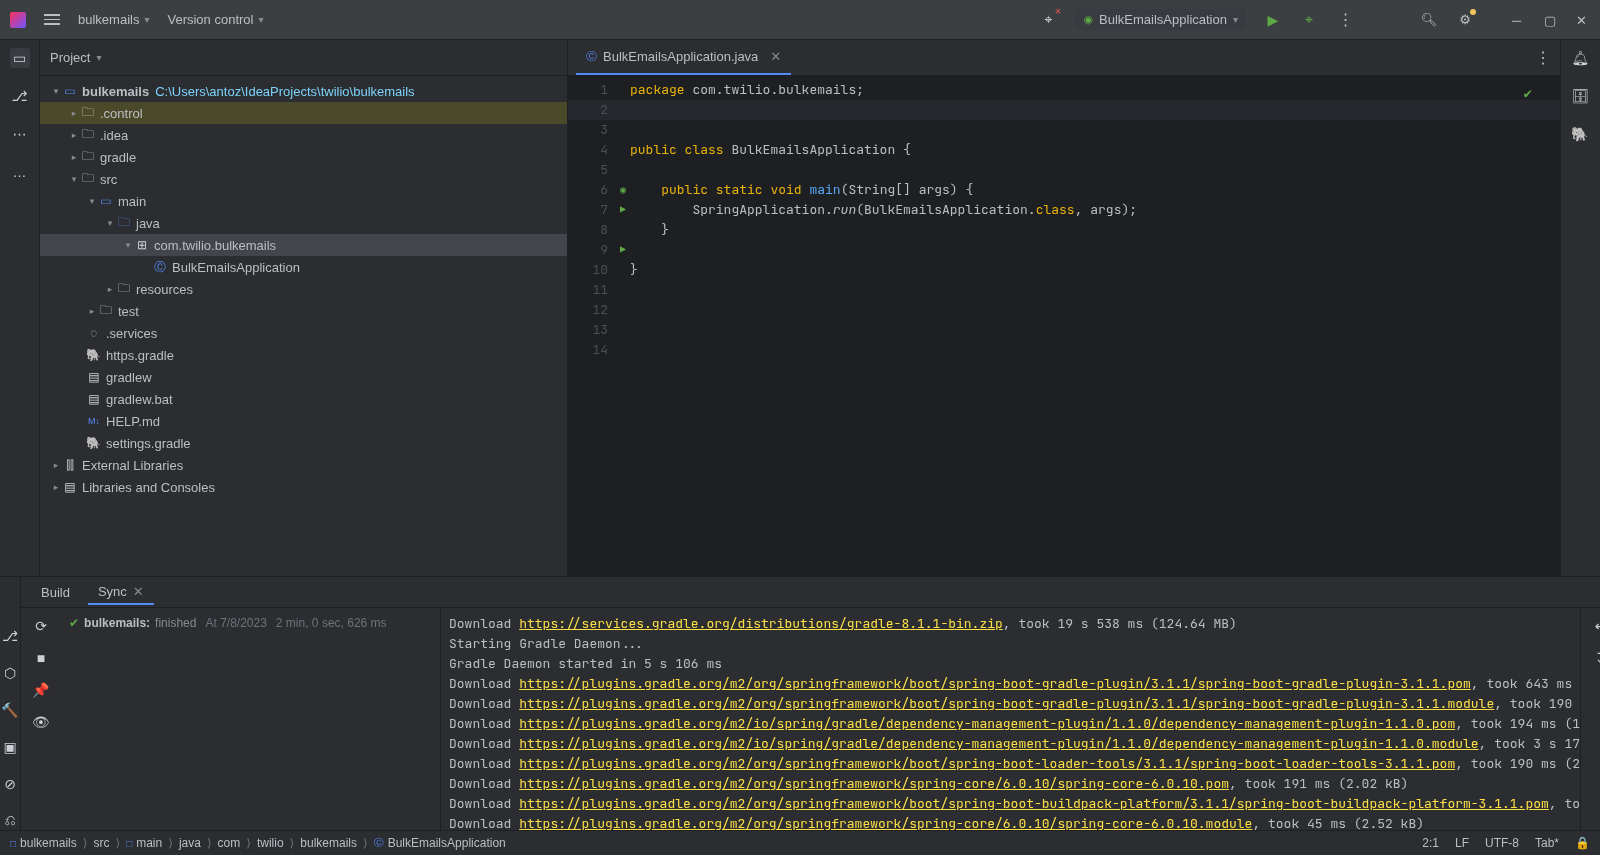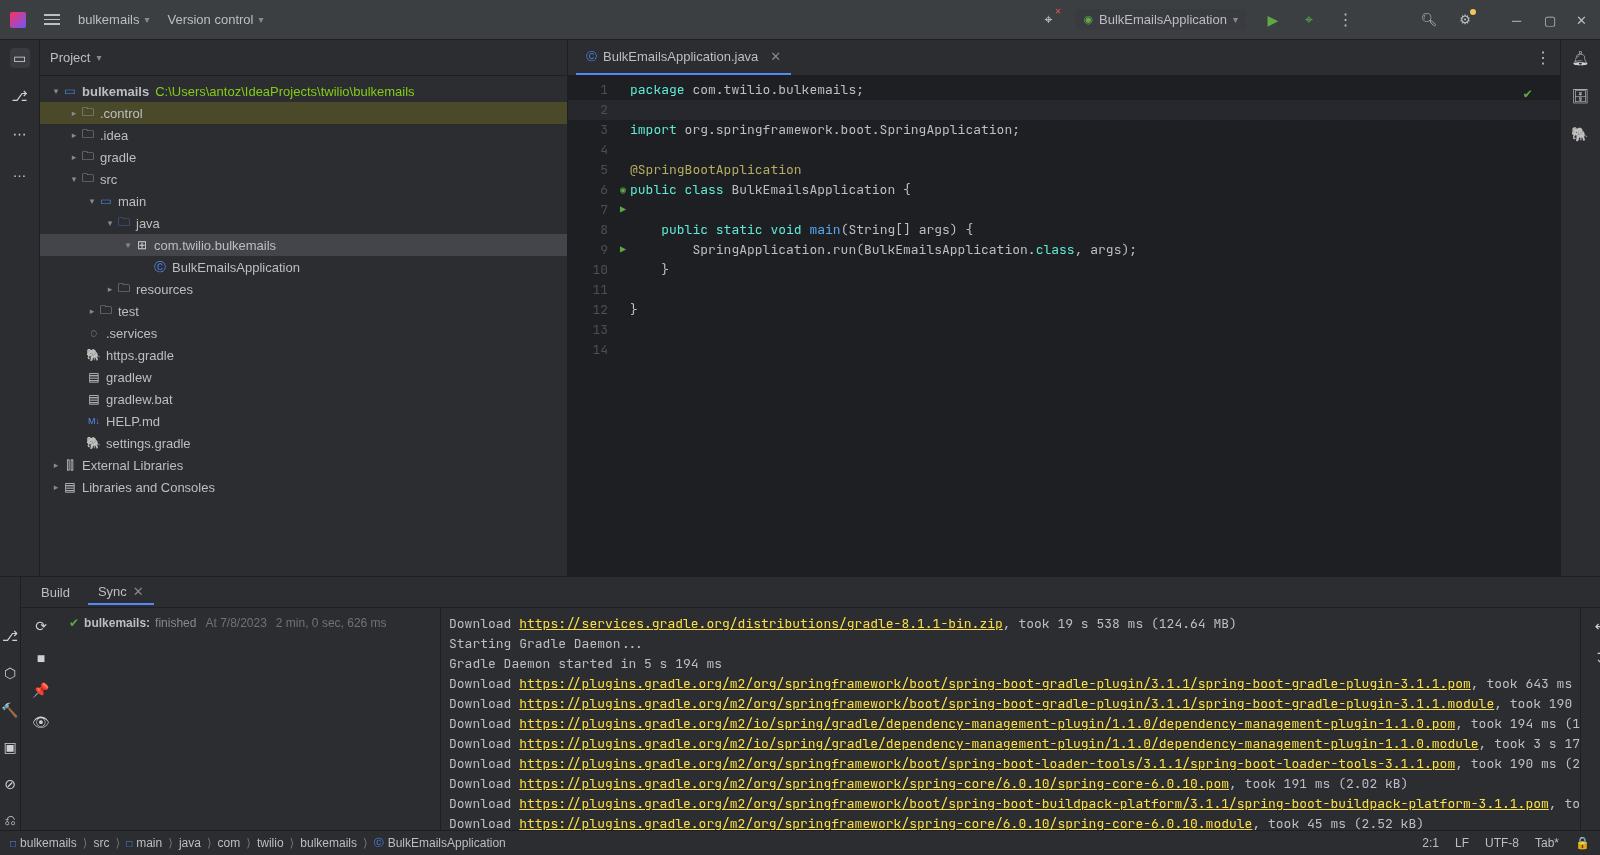--- a/index.html
+++ b/index.html
@@ -34,38 +34,38 @@
 .pp-header .title { font-weight:500; }
 .tree { flex:1; overflow:auto; padding:4px 0; }
 .tree-row { display:flex; align-items:center; height:22px; cursor:pointer; white-space:nowrap; }
 .tree-row.sel-pkg { background:#43454a; }
 .tree-row.highlighted { background:#4a4a2a; }
 .tw { display:inline-block; width:12px; text-align:center; font-size:9px; color:#868a91; }
 .ti { width:16px; text-align:center; margin-right:4px; font-size:12px; }
 .folder-ico { color:#ced0d6; }
 .mod-ico { color:#548af7; }
 .file-ico { color:#ced0d6; }
-.path-sub { color:#84cc16; margin-left:6px; }
+.path-sub { color:#7dd3fc; margin-left:6px; }
 
 .editor-area { flex:1; display:flex; flex-direction:column; }
 .editor-tabs { height:36px; display:flex; align-items:center; border-bottom:1px solid #1e1f22; padding-left:8px; position:relative; }
 .etab { display:flex; align-items:center; gap:6px; padding:0 10px; height:100%; border-bottom:2px solid #548af7; }
 .etab .ci { color:#548af7; font-size:11px; }
 .etab .close { color:#868a91; margin-left:6px; cursor:pointer; }
 .editor-tabs .more { position:absolute; right:10px; cursor:pointer; }
 .code-body { flex:1; display:flex; background:#1e1f22; font-family:"JetBrains Mono","Consolas",monospace; font-size:13px; position:relative; overflow:hidden; }
 .gutter { width:62px; text-align:right; color:#4b4e53; padding-top:4px; position:relative; }
 .gutter div { height:20px; line-height:20px; padding-right:22px; position:relative; }
 .gut-play { position:absolute; right:4px; color:#5ea846; font-size:10px; }
 .code-lines { flex:1; padding-top:4px; }
 .code-lines div { height:20px; line-height:20px; white-space:pre; }
-.kw { color:#5eead4; }
+.kw { color:#eab308; }
 .ann { color:#b3ae60; }
 .fn { color:#56a8f5; }
-.it { }
+.it { font-style:italic; }
 .hl-line { background:#26282e; position:absolute; left:0; right:0; height:20px; top:24px; }
 .check-mark { position:absolute; top:8px; right:28px; color:#5ea846; font-size:14px; }
 
 .right-strip { width:40px; background:#2b2d30; border-left:1px solid #1e1f22; display:flex; flex-direction:column; align-items:center; padding-top:8px; gap:18px; }
 
 .bottom-panel { height:254px; border-top:1px solid #1e1f22; display:flex; }
 .bp-left { width:40px; background:#2b2d30; border-right:1px solid #1e1f22; display:flex; flex-direction:column; align-items:center; padding-top:50px; gap:18px; }
 .bp-main { flex:1; display:flex; flex-direction:column; }
 .bp-tabs { height:31px; display:flex; align-items:center; border-bottom:1px solid #1e1f22; padding-left:10px; gap:8px; }
 .bp-tab { padding:4px 10px; cursor:pointer; display:flex; align-items:center; gap:6px; }
@@ -260,23 +260,21 @@
           <div>9<span class="gut-play">▶</span></div>
           <div>10</div>
           <div>11</div>
           <div>12</div>
           <div>13</div>
           <div>14</div>
         </div>
       <div class="code-lines" id="code-lines">
           <div><span class="kw">package</span> com.twilio.bulkemails;</div>
           <div></div>
-          <div><span class="kw">import</span> org.springframework.boot.SpringApplication;</div>
-          <div></div>
-          <div><span class="ann">@SpringBootApplication</span></div>
+          <div></div>
           <div><span class="kw">public class</span> BulkEmailsApplication {</div>
           <div></div>
           <div>    <span class="kw">public static void</span> <span class="fn">main</span>(String[] args) {</div>
           <div>        SpringApplication.<span class="it">run</span>(BulkEmailsApplication.<span class="kw">class</span>, args);</div>
           <div>    }</div>
           <div></div>
           <div>}</div>
           <div></div>
         </div>
       <div class="check-mark">✔</div>
@@ -321,21 +319,21 @@
           <span class="chk">✔</span>
           <span class="name"><b>bulkemails:</b></span>
           <span class="st">finished</span>
           <span class="ts">At 7/8/2023</span>
           <span class="ts">2 min, 0 sec, 626 ms</span>
         </div>
       </div>
       <div class="bp-console" id="console">
           <div class="line">Download <a>https://services.gradle.org/distributions/gradle-8.1.1-bin.zip</a>, took 19 s 538 ms (124.64 MB)</div>
           <div class="line">Starting Gradle Daemon...</div>
-          <div class="line">Gradle Daemon started in 5 s 194 ms</div>
+          <div class="line">Gradle Daemon started in 5 s 106 ms</div>
           <div class="line">Download <a>https://plugins.gradle.org/m2/org/springframework/boot/spring-boot-gradle-plugin/3.1.1/spring-boot-gradle-plugin-3.1.1.pom</a>, took 643 ms</div>
           <div class="line">Download <a>https://plugins.gradle.org/m2/org/springframework/boot/spring-boot-gradle-plugin/3.1.1/spring-boot-gradle-plugin-3.1.1.module</a>, took 190</div>
           <div class="line">Download <a>https://plugins.gradle.org/m2/io/spring/gradle/dependency-management-plugin/1.1.0/dependency-management-plugin-1.1.0.pom</a>, took 194 ms (1</div>
           <div class="line">Download <a>https://plugins.gradle.org/m2/io/spring/gradle/dependency-management-plugin/1.1.0/dependency-management-plugin-1.1.0.module</a>, took 3 s 17</div>
           <div class="line">Download <a>https://plugins.gradle.org/m2/org/springframework/boot/spring-boot-loader-tools/3.1.1/spring-boot-loader-tools-3.1.1.pom</a>, took 190 ms (2</div>
           <div class="line">Download <a>https://plugins.gradle.org/m2/org/springframework/spring-core/6.0.10/spring-core-6.0.10.pom</a>, took 191 ms (2.02 kB)</div>
           <div class="line">Download <a>https://plugins.gradle.org/m2/org/springframework/boot/spring-boot-buildpack-platform/3.1.1/spring-boot-buildpack-platform-3.1.1.pom</a>, to</div>
           <div class="line">Download <a>https://plugins.gradle.org/m2/org/springframework/spring-core/6.0.10/spring-core-6.0.10.module</a>, took 45 ms (2.52 kB)</div>
         </div>
       <div class="bp-right-tool">

